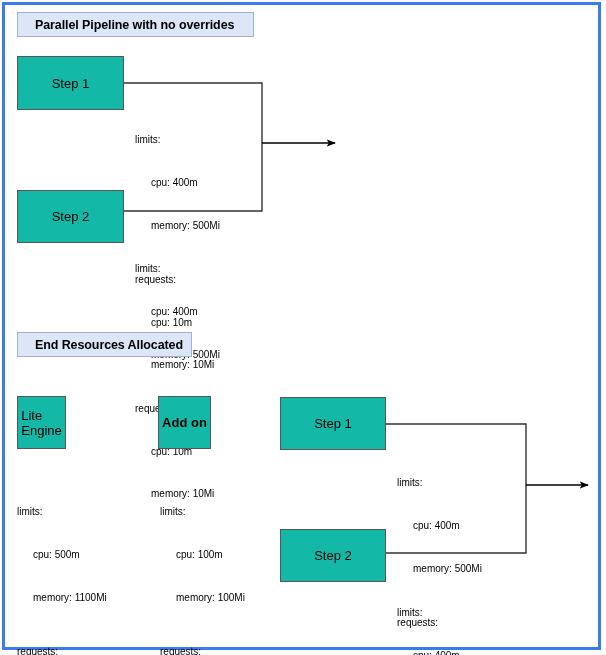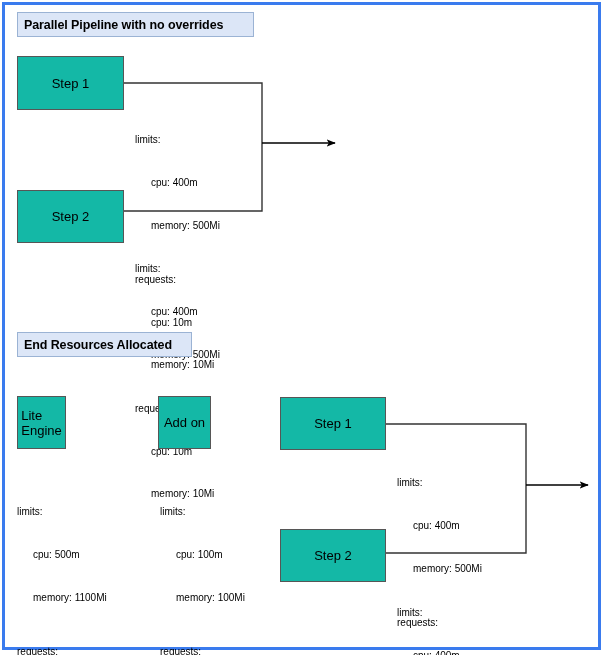--- a/index.html
+++ b/index.html
@@ -27,21 +27,21 @@
   .section-title {
     position: absolute;
     background: #dce6f7;
     border: 1px solid #9bb3d4;
     box-sizing: border-box;
     font-size: 12.5px;
     font-weight: bold;
     color: #000000;
     display: flex;
     align-items: center;
-    padding-left: 6px;
+    padding-left: 17px;
     letter-spacing: -0.1px;
   }
   .node-box {
     position: absolute;
     background: #14b8a6;
     border: 1.4px solid #565656;
     box-sizing: border-box;
     display: flex;
     align-items: center;
     justify-content: center;
@@ -105,21 +105,21 @@
     <span class="ind">memory: 10Mi</span>
   </div>
 
   <div class="section-title" style="left:17px; top:332px; width:175px; height:25px;">End Resources Allocated</div>
 
   <div class="node-box" style="left:17px; top:396px; width:49px; height:53px;">
     <span style="white-space:pre-line;">Lite
 Engine</span>
   </div>
 
-  <div class="node-box" style="left:158px; top:396px; width:53px; height:53px;">
+  <div class="node-box" style="left:158px; top:396px; width:53px; height:53px;font-weight:bold;">
     <span style="white-space:pre-line;">Add on</span>
   </div>
 
   <div class="node-box" style="left:280px; top:397px; width:106px; height:53px;">Step 1</div>
 
   <div class="node-box" style="left:280px; top:529px; width:106px; height:53px;">Step 2</div>
 
   <div class="res-block" style="left:17px; top:465px;">
     <span class="lbl">limits:</span>
     <span class="ind">cpu: 500m</span>

